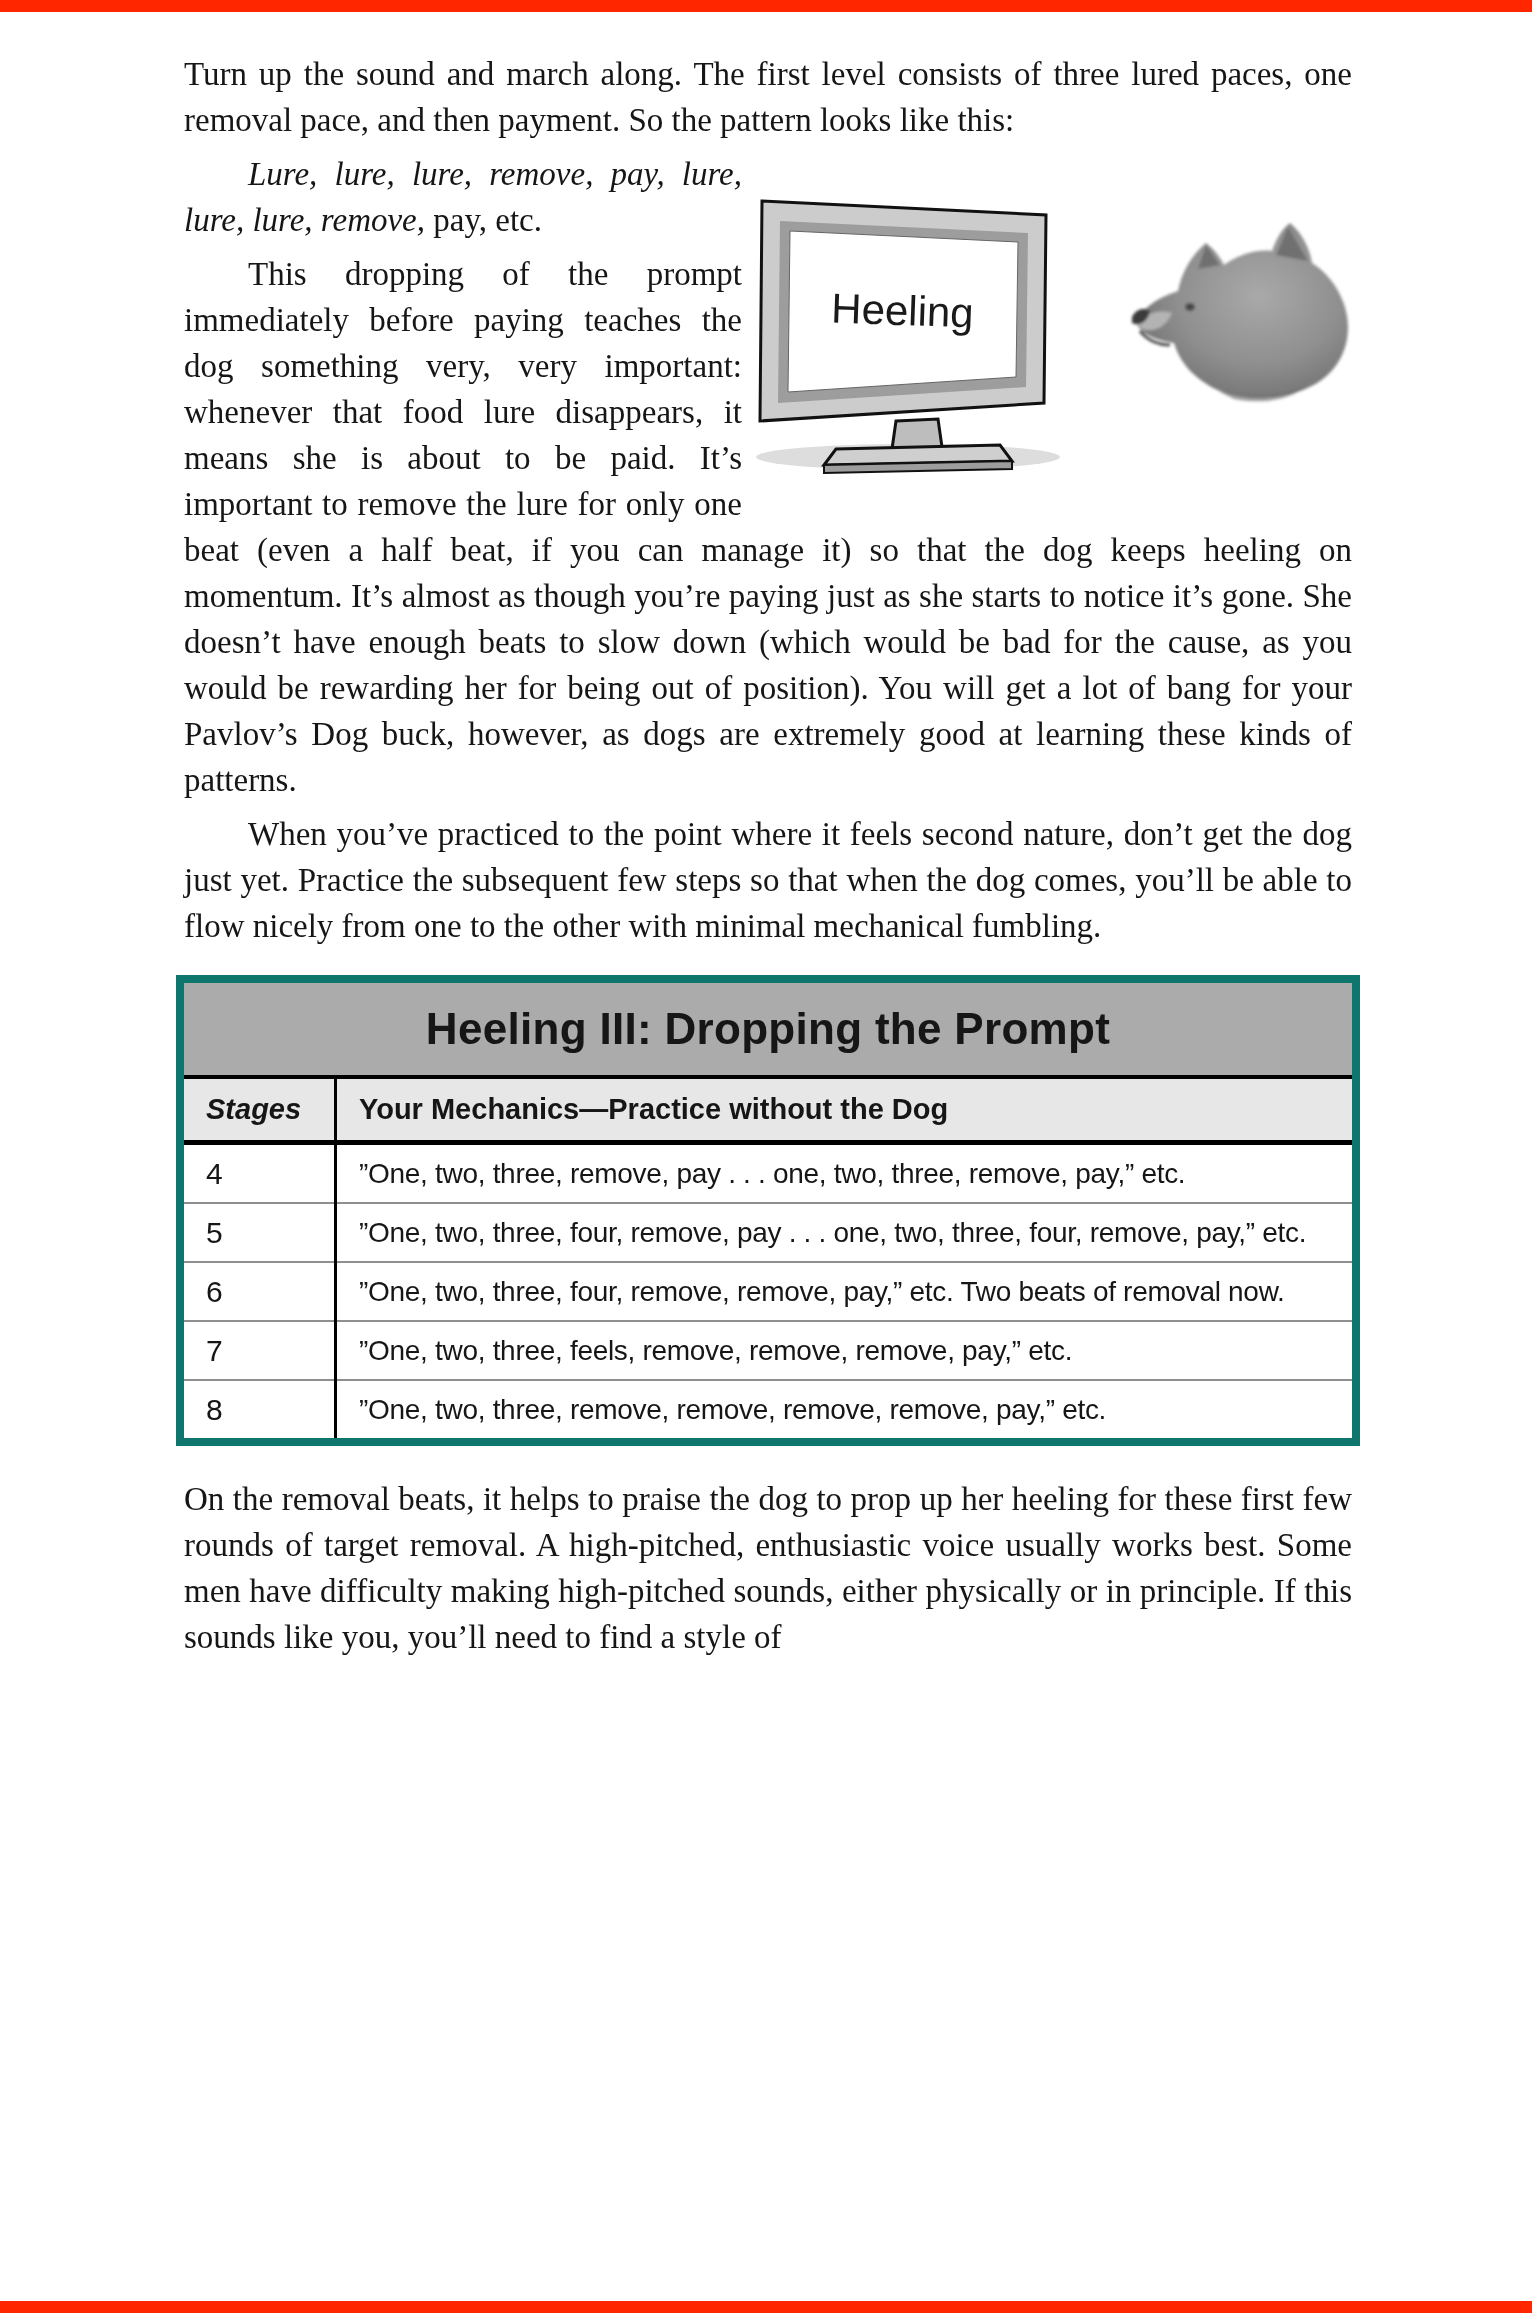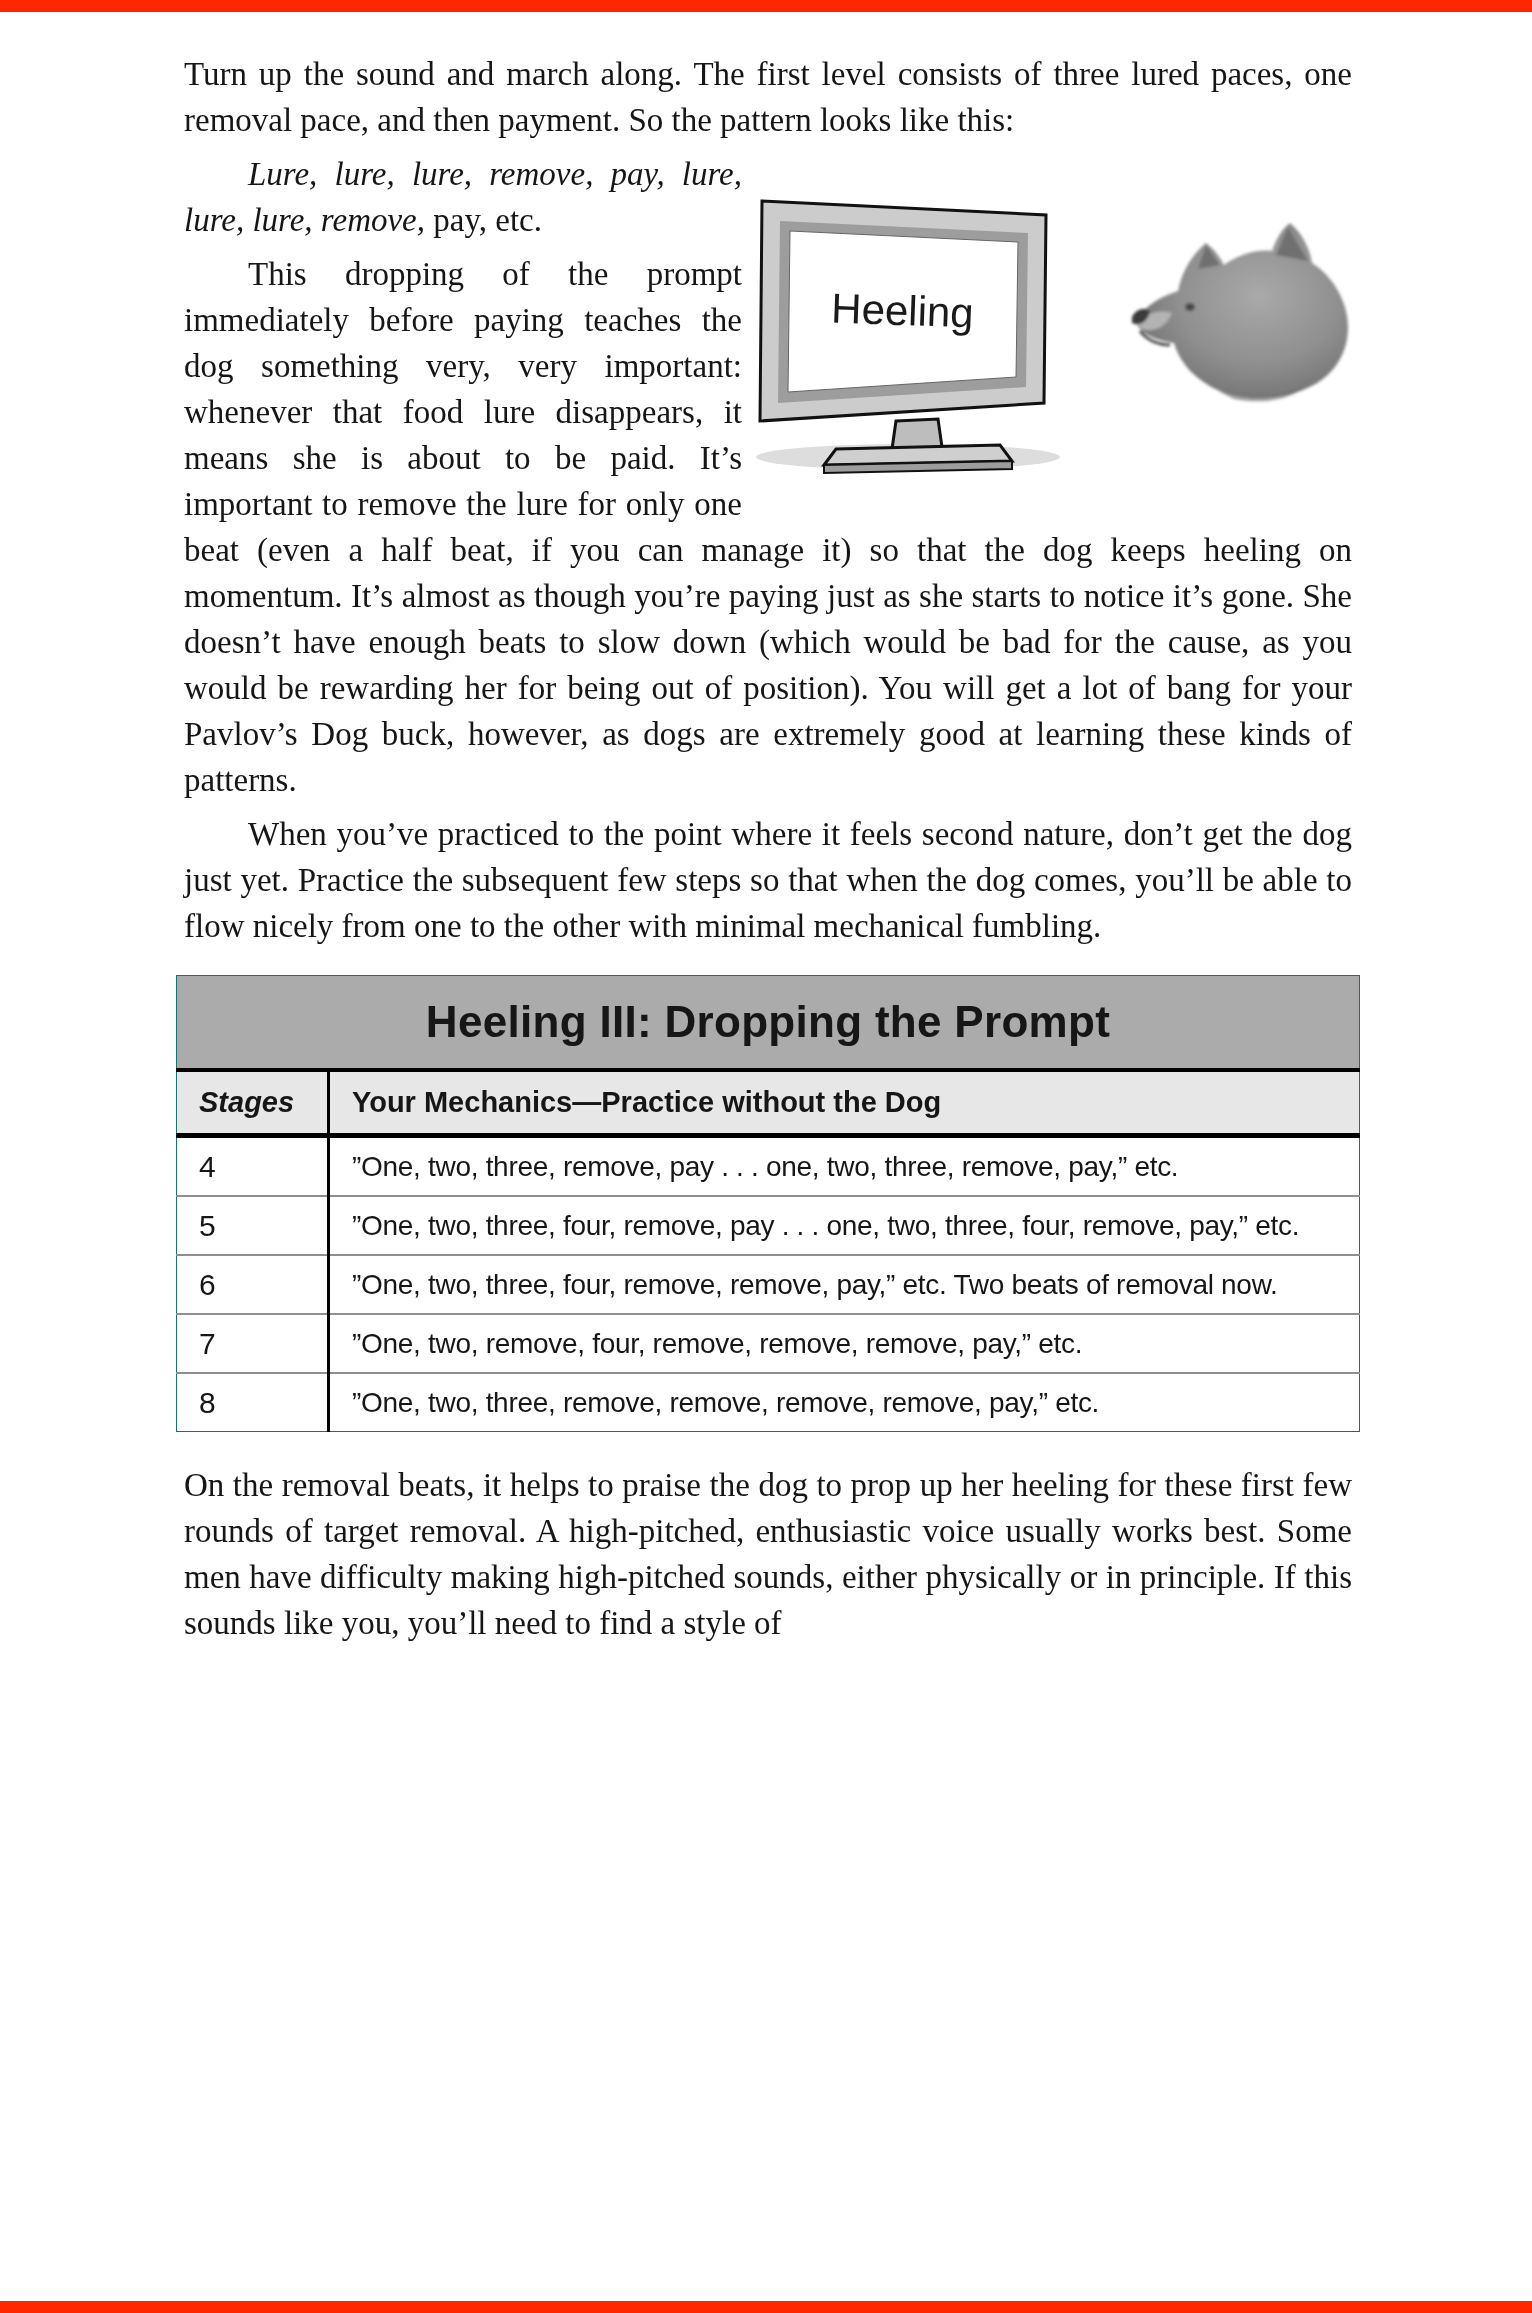--- a/index.html
+++ b/index.html
@@ -22,21 +22,21 @@
   .indent{text-indent:64px;}
   p.p1{margin-top:51px;}
   .em{font-style:italic;}
 
   .fig{float:right;width:618px;height:364px;position:relative;margin:0;}
   .tv{position:absolute;left:8px;top:24px;}
   .dog{position:absolute;right:2px;top:64px;}
 
   table.heeling{
     border-collapse:collapse;width:1184px;margin-top:26px;
-    font-family:"Liberation Sans",sans-serif;border:1px solid #0f766e;
+    font-family:"Liberation Sans",sans-serif;border:8px solid #0f766e;
   }
   .ttitle{
     background:var(--c-title-bg,#ababab);font-size:44px;font-weight:bold;
     text-align:center;padding:21px 10px;border-bottom:4px solid #000;
     letter-spacing:0.3px;
   }
   tr.thead th{
     background:var(--c-head-bg,#e7e7e7);font-size:29px;text-align:left;
     padding:14px 10px 14px 22px;border-bottom:5px solid #000;
   }
@@ -130,21 +130,21 @@
         <tr>
           <td class="stage">5</td>
           <td>”One, two, three, four, remove, pay . . . one, two, three, four, remove, pay,” etc.</td>
         </tr>
         <tr>
           <td class="stage">6</td>
           <td>”One, two, three, four, remove, remove, pay,” etc. Two beats of removal now.</td>
         </tr>
         <tr>
           <td class="stage">7</td>
-          <td>”One, two, remove, four, remove, remove, remove, pay,” etc.</td>
+          <td>”One, two, three, feels, remove, remove, remove, pay,” etc.</td>
         </tr>
         <tr>
           <td class="stage">8</td>
           <td>”One, two, three, remove, remove, remove, remove, pay,” etc.</td>
         </tr>
       </tbody>
     </table>
 
     <div class="bodycopy">
       <p class="p6">On the removal beats, it helps to praise the dog to prop up her heeling for these first few rounds of target removal. A high-pitched, enthusiastic voice usually works best. Some men have difficulty making high-pitched sounds, either physically or in principle. If this sounds like you, you’ll need to find a style of</p>

